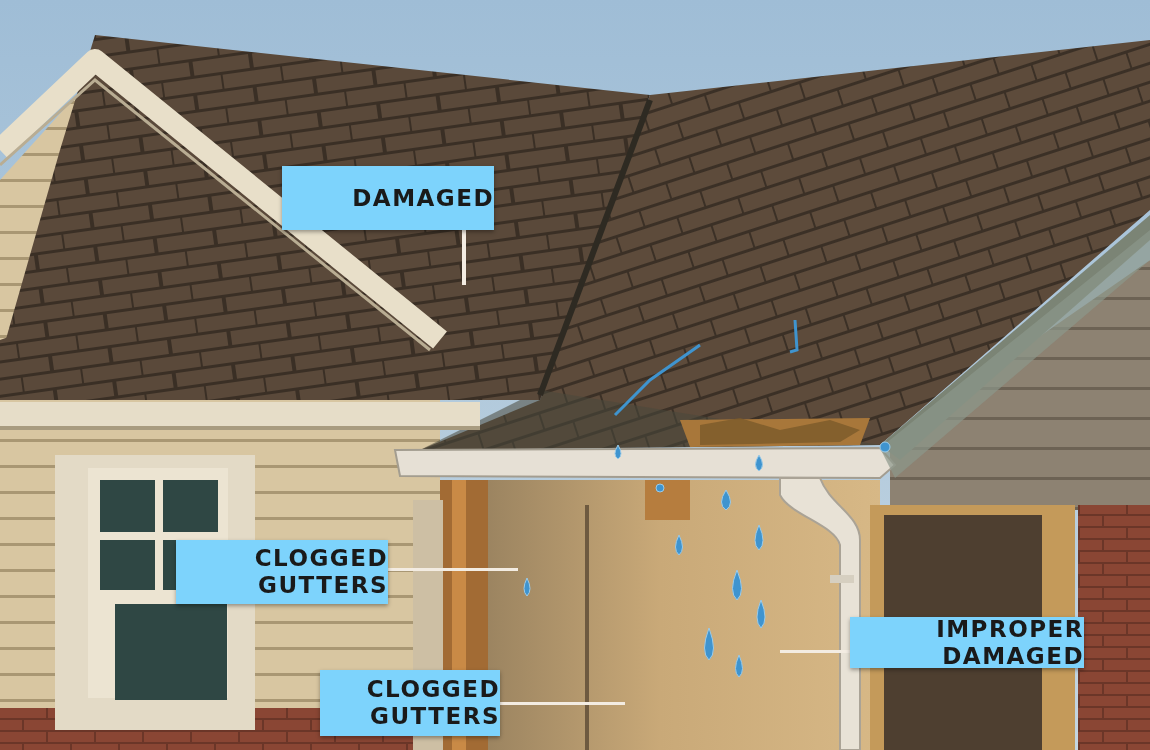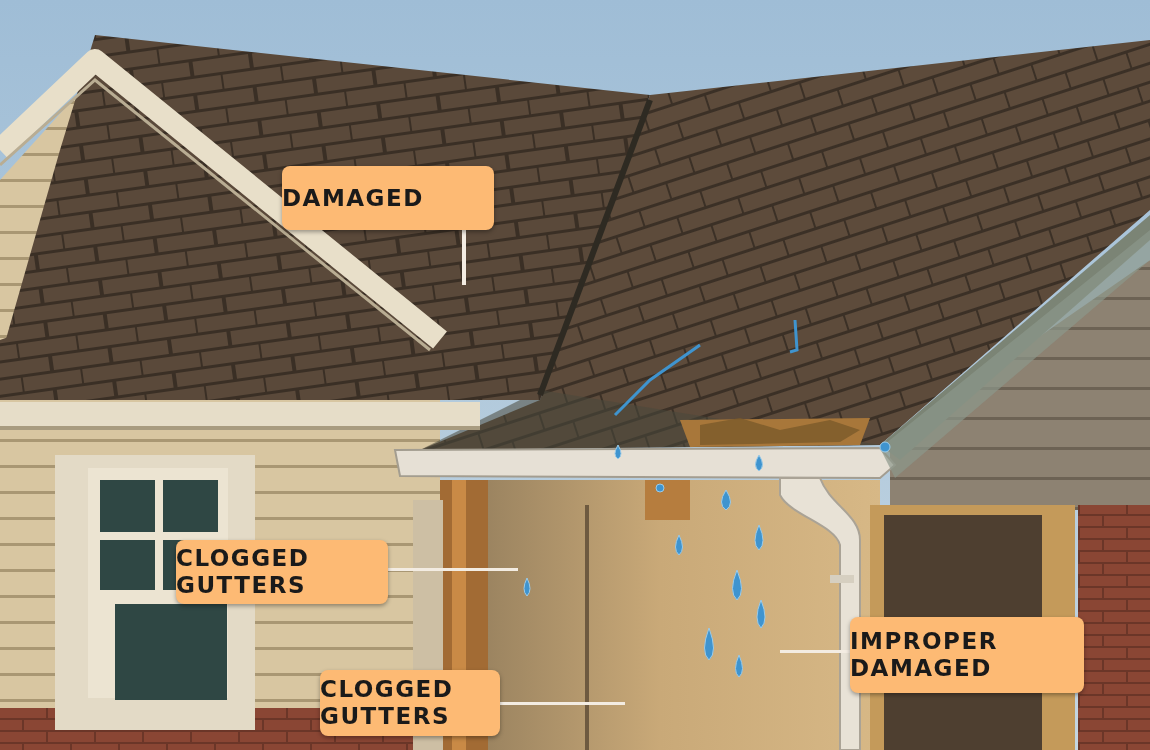--- a/index.html
+++ b/index.html
@@ -1,30 +1,30 @@
 <!DOCTYPE html>
 <html><head>
   <meta charset="utf-8">
   <style>
     html, body { margin: 0; padding: 0; }
     body { width: 1150px; height: 750px; overflow: hidden; position: relative; background: #a9c3d8; font-family: "DejaVu Sans", sans-serif; }
     .scene { position: absolute; left: 0; top: 0; width: 1150px; height: 750px; }
     .callout {
       position: absolute;
-      background: #fdba74;
-      border-radius: 8px;
+      background: #7dd3fc;
+      border-radius: 0;
       box-shadow: 0 2px 4px rgba(0,0,0,0.35);
       color: #1a1a1a;
       font-family: "DejaVu Sans", sans-serif;
       font-weight: bold;
       font-size: 23px;
       line-height: 27px;
       letter-spacing: 1.5px;
       text-align: center;
-      display: flex; flex-direction: column; justify-content: center; align-items: flex-start;
+      display: flex; flex-direction: column; justify-content: center; align-items: flex-end;
     }
     .leader { position: absolute; background: #f3ece2; }
   </style>
 </head>
 <body>
 
 <svg class="scene" viewBox="0 0 1150 750" xmlns="http://www.w3.org/2000/svg">
   <defs>
     <pattern id="shingles" width="60" height="34" patternUnits="userSpaceOnUse" patternTransform="rotate(-8)">
       <rect width="60" height="34" fill="#5a493a"></rect>
@@ -155,16 +155,16 @@
 <div class="callout" style="left:176px; top:540px; width:212px; height:64px;">
   <span>CLOGGED</span>
   <span>GUTTERS</span>
 </div>
 
 <div class="callout" style="left:320px; top:670px; width:180px; height:66px;">
   <span>CLOGGED</span>
   <span>GUTTERS</span>
 </div>
 
-<div class="callout" style="left:850px; top:617px; width:234px; height:76px;">
+<div class="callout" style="left:850px; top:617px; width:234px; height:51px;">
   <span>IMPROPER</span>
   <span>DAMAGED</span>
 </div>
 
 </body></html>

